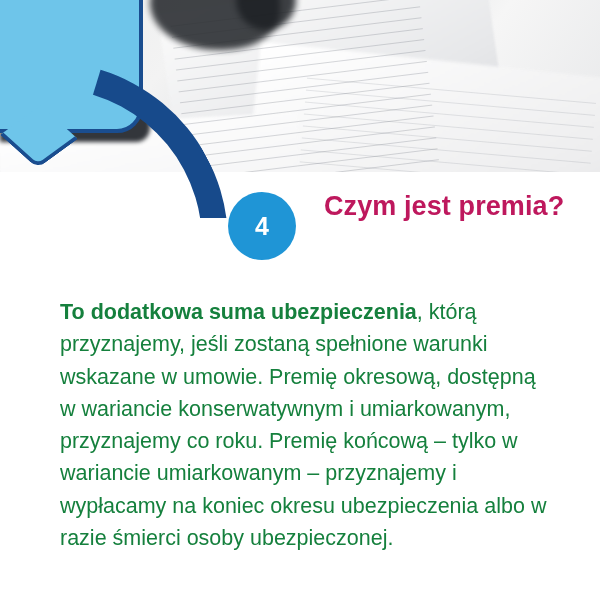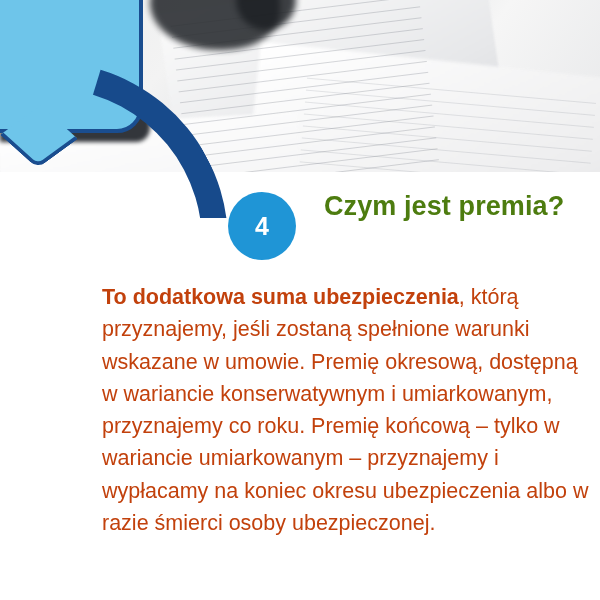--- a/index.html
+++ b/index.html
@@ -202,38 +202,37 @@
     color: #ffffff;
     display: flex;
     align-items: center;
     justify-content: center;
     font-size: 25px;
     font-weight: bold;
     margin-top: 4px;
     flex: none;
   }
   .title {
-    color: #4d7c0f;
+    color: #be185d;
     font-size: 27px;
     font-weight: bold;
     line-height: 1.35;
     letter-spacing: .1px;
     max-width: 250px;
   }
 
   
   .body-text {
     position: absolute;
     left: 60px;
-    top: 281px;
+    top: 296px;
     width: 492px;
-    color: #c2410c;
+    color: #15803d;
     font-size: 21.5px;
     line-height: 1.50;
-    margin-left: 42px;
   }
   .body-text b {
     font-weight: bold;
   }
 </style>
 </head>
 <body>
 
 <div class="slide">
 

